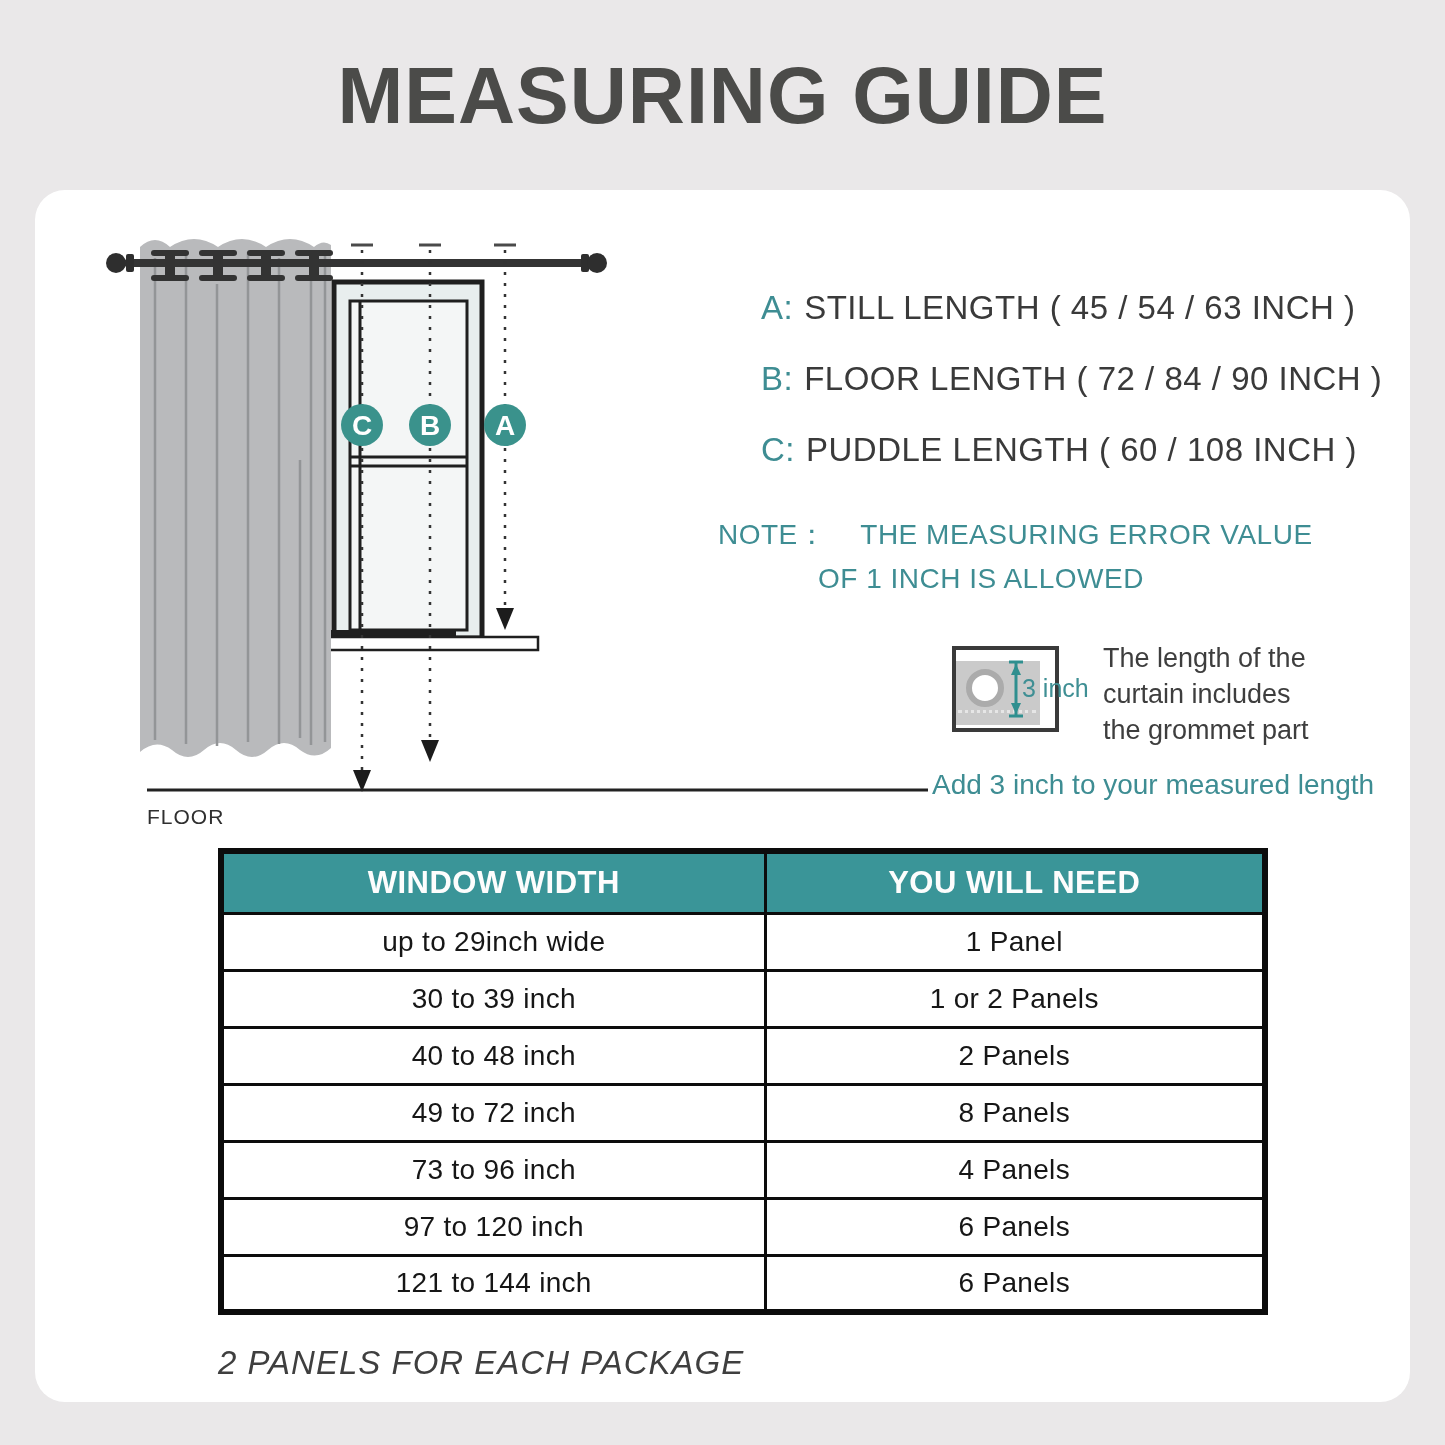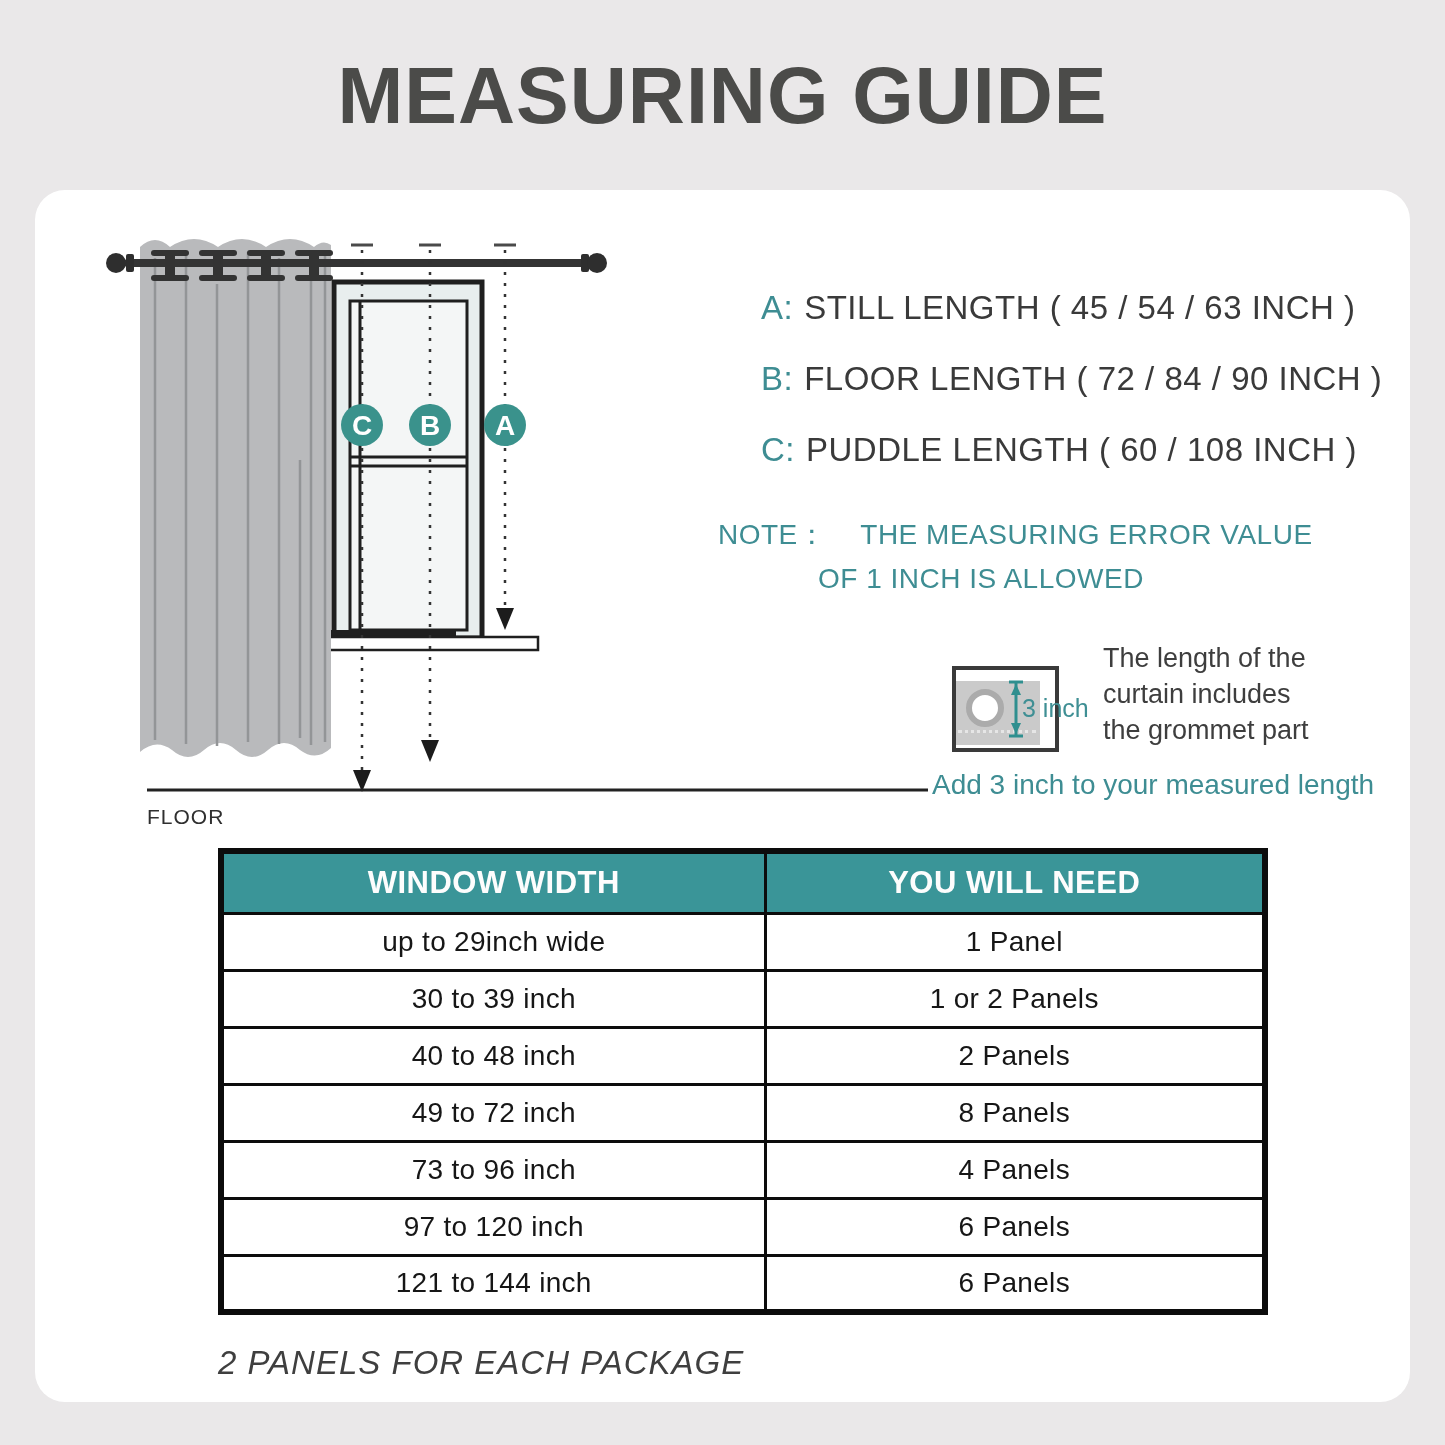--- a/index.html
+++ b/index.html
@@ -43,21 +43,21 @@
 
   
   .length-key{left:761px; top:289px;}
   .key-line{height:71px; font-size:33px; letter-spacing:.5px; white-space:nowrap; color:#3a3a3a;}
   .key-prefix{color:var(--teal-text); margin-right:11px;}
   .note{left:718px; top:518px; color:var(--teal-text); font-size:28px; line-height:34px; letter-spacing:.5px;}
   .note-line1 .note-label{margin-right:34px;}
   .note-line2{margin-top:10px; margin-left:100px;}
 
   
-  .grommet-box{left:952px; top:666px; width:107px; height:86px; border:4px solid #3a3a3a; background:#fff;}
+  .grommet-box{left:952px; top:646px; width:107px; height:86px; border:4px solid #3a3a3a; background:#fff;}
   .g-fabric{position:absolute; left:0; top:11px; width:84px; height:64px; background:#cacaca;}
   .g-dotline{position:absolute; left:2px; top:60px; width:78px; border-top:3px dotted #e6e6e6;}
   .g-ring{position:absolute; left:10px; top:19px; width:38px; height:38px; border-radius:50%;
           border:6px solid #ababab; background:#ffffff;}
   .g-arrow{position:absolute; left:51px; top:8px;}
   .g-arrow line{stroke:#2f8f8f; stroke-width:3;}
   .g-arrow polygon{fill:#2f8f8f;}
   .g-measure{position:absolute; left:66px; top:24px; color:#3f8f94; font-size:25px; white-space:nowrap; z-index:2;}
   .g-desc{left:1103px; top:640px; font-size:27px; line-height:36px; color:#3e3e3e;}
   .g-tip{left:932px; top:741px; font-size:28px; color:var(--teal-text); white-space:nowrap;margin-top:28px;}

